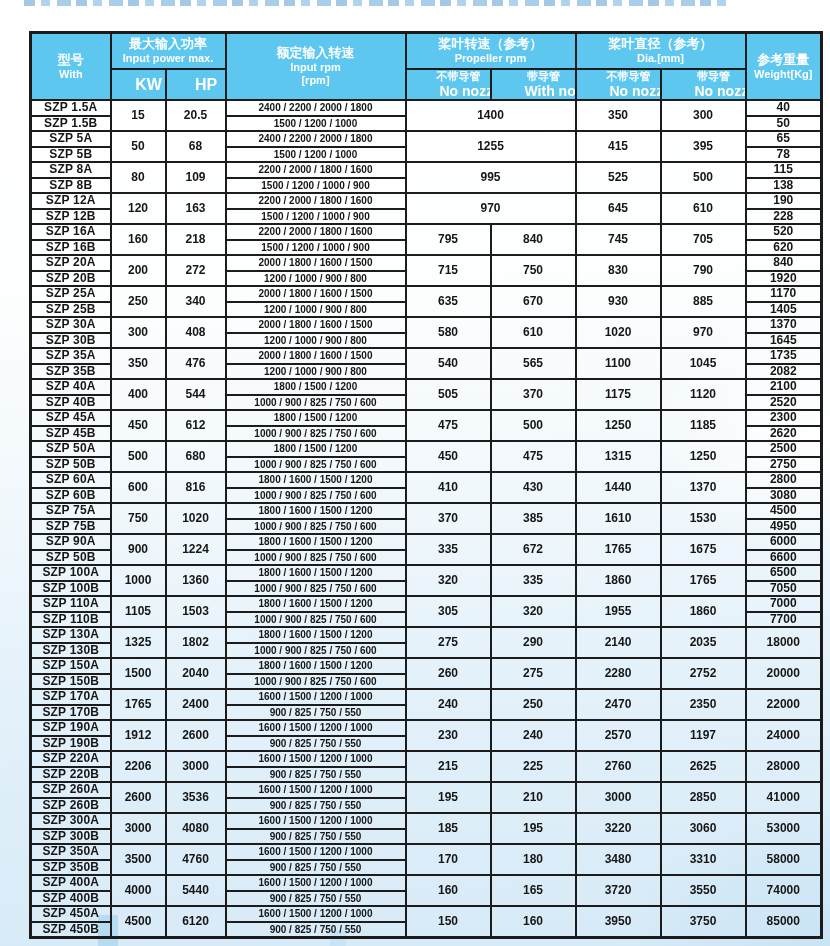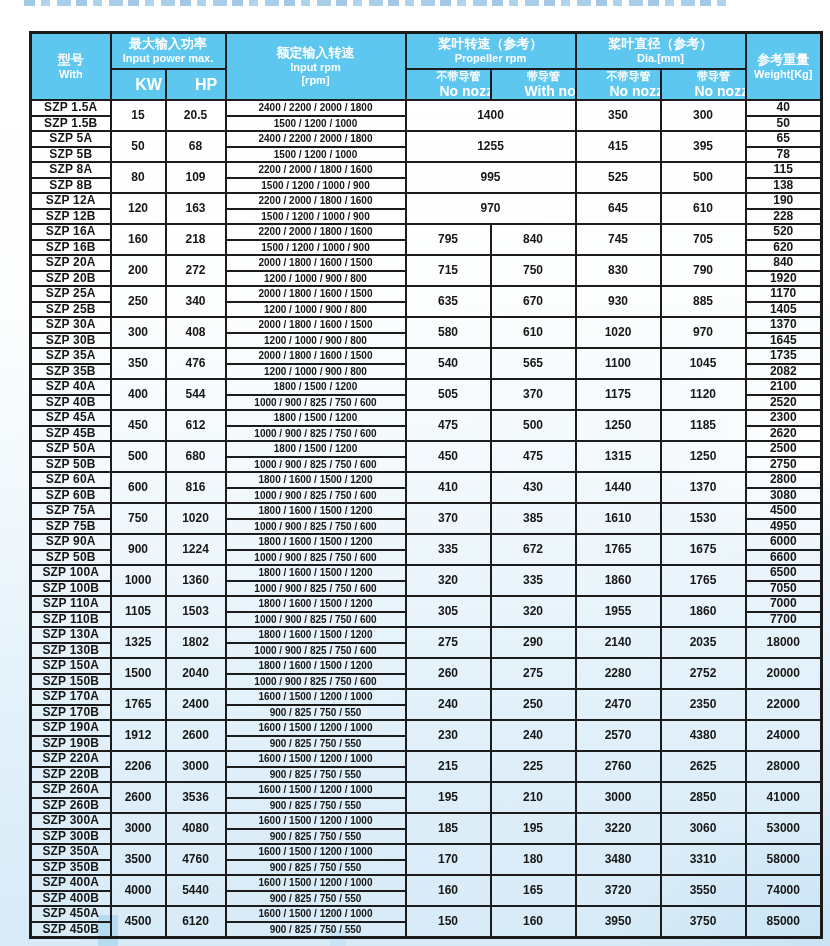--- a/index.html
+++ b/index.html
@@ -428,21 +428,21 @@
         <td class="rpm">900 / 825 / 750 / 550</td>
       </tr>
       <tr>
         <td class="type">SZP 190A</td>
         <td rowspan="2">1912</td>
         <td rowspan="2">2600</td>
         <td class="rpm">1600 / 1500 / 1200 / 1000</td>
         <td rowspan="2">230</td>
         <td rowspan="2">240</td>
         <td rowspan="2">2570</td>
-        <td rowspan="2">4380</td>
+        <td rowspan="2">1197</td>
         <td rowspan="2">24000</td>
       </tr>
       <tr>
         <td class="type">SZP 190B</td>
         <td class="rpm">900 / 825 / 750 / 550</td>
       </tr>
       <tr>
         <td class="type">SZP 220A</td>
         <td rowspan="2">2206</td>
         <td rowspan="2">3000</td>

